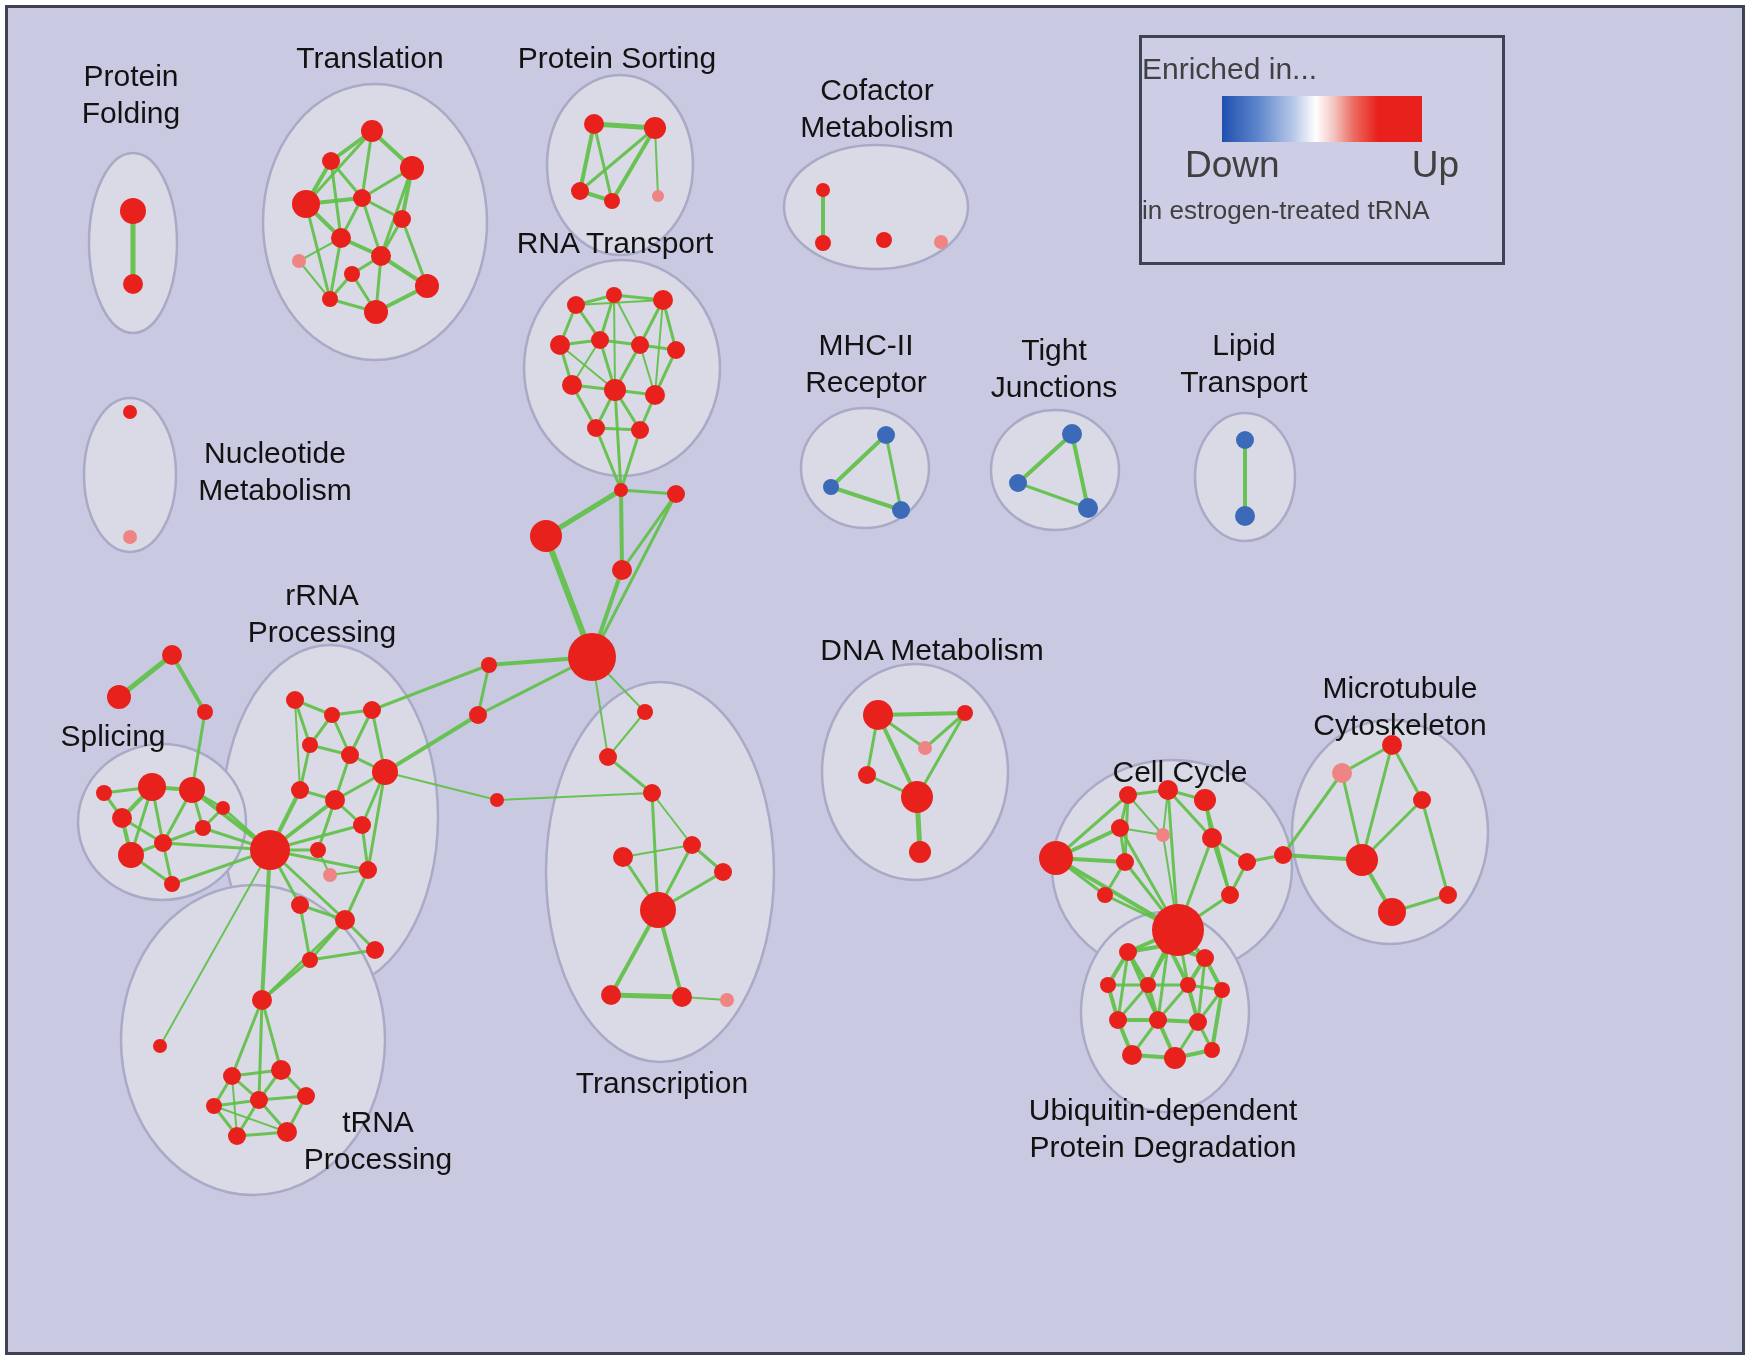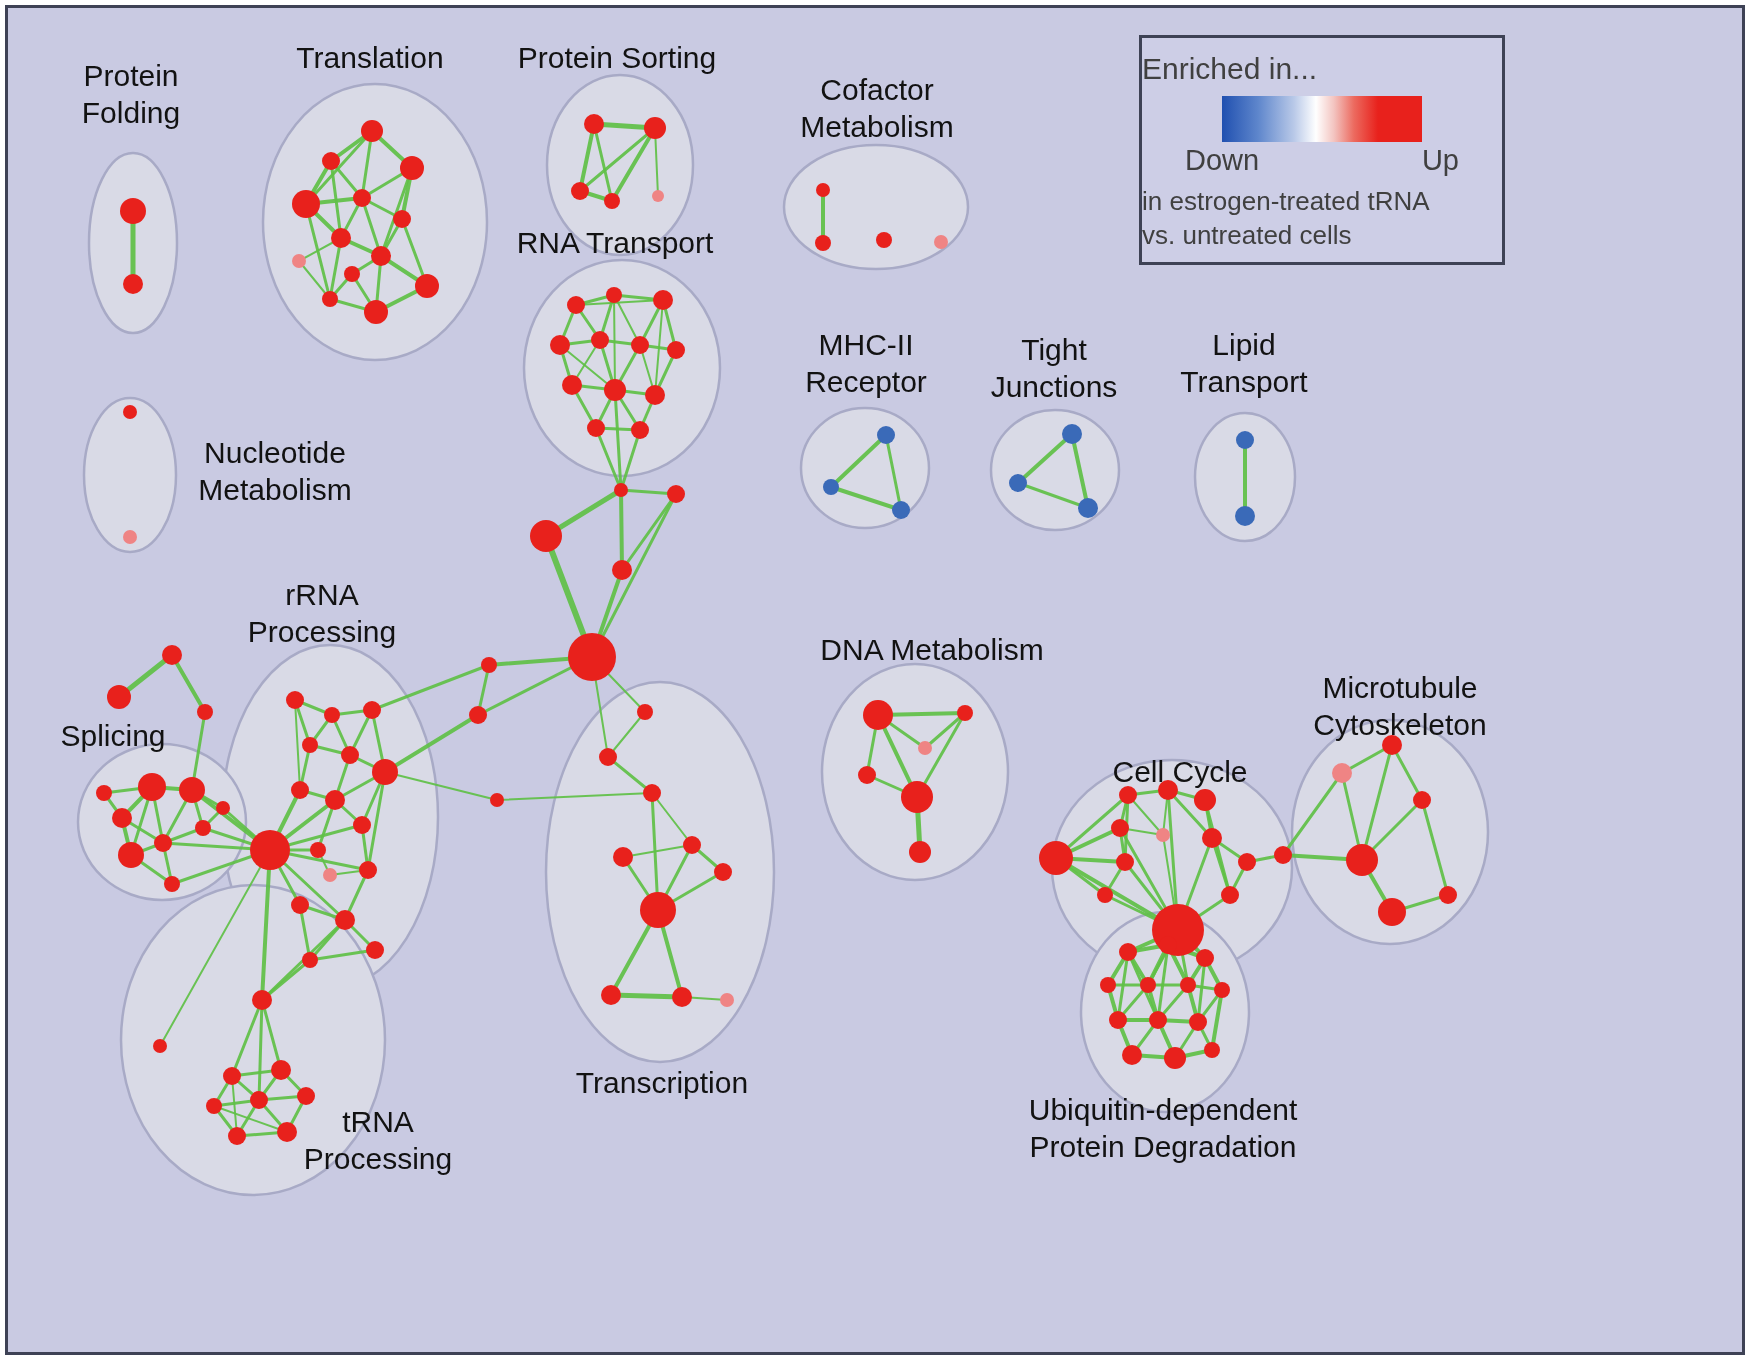--- a/index.html
+++ b/index.html
@@ -3,21 +3,21 @@
 <meta charset="utf-8">
 <style>
   html,body{margin:0;padding:0;}
   body{width:1750px;height:1360px;position:relative;background:#ffffff;font-family:"Liberation Sans",sans-serif;}
   .panel{position:absolute;left:5px;top:5px;width:1734px;height:1344px;border:3px solid #3e4255;background:#c9cae2;}
   svg.network{position:absolute;left:0;top:0;width:1750px;height:1360px;z-index:2;pointer-events:none;}
   svg text{font-family:"Liberation Sans",sans-serif;font-size:30px;fill:#121212;}
   .legend{position:absolute;left:1139px;top:35px;width:360px;height:224px;border:3px solid #3e4255;background:#cdcee6;z-index:3;text-align:left;color:#404040;box-sizing:content-box;}
   .legend-title{font-size:30px;margin-top:14px;}
   .legend-gradient{width:200px;height:46px;margin:10px auto 0;}
-  .legend-scale{width:274px;margin:2px auto 0;display:flex;justify-content:space-between;font-size:29px;}
+  .legend-scale{width:274px;margin:2px auto 0;display:flex;justify-content:space-between;font-size:37px;}
   .legend-caption{font-size:26px;line-height:1.3;margin-top:8px;}
 </style>
 </head>
 <body>
 
 <div class="panel"></div>
 
 <svg class="network" id="network" viewBox="0 0 1750 1360">
     <g>
       <ellipse cx="133" cy="243" rx="44" ry="90" fill="#d9dae6" stroke="#a8aac6" stroke-width="2.5"></ellipse>
@@ -481,15 +481,14 @@
 
 <div class="legend">
   <div class="legend-title">Enriched in...</div>
   <div class="legend-gradient" style="background: linear-gradient(90deg, rgb(32, 80, 176) 0%, rgb(94, 134, 204) 18%, rgb(185, 201, 232) 36%, rgb(255, 255, 255) 47%, rgb(243, 196, 192) 56%, rgb(236, 106, 95) 66%, rgb(232, 33, 28) 78%, rgb(232, 33, 28) 100%);"></div>
   <div class="legend-scale">
     <span>Down</span>
     <span>Up</span>
   </div>
   <div class="legend-caption">
     <div>in estrogen-treated tRNA</div>
-    <div>vs. untreated cells</div>
   </div>
 </div>
 
 </body></html>

